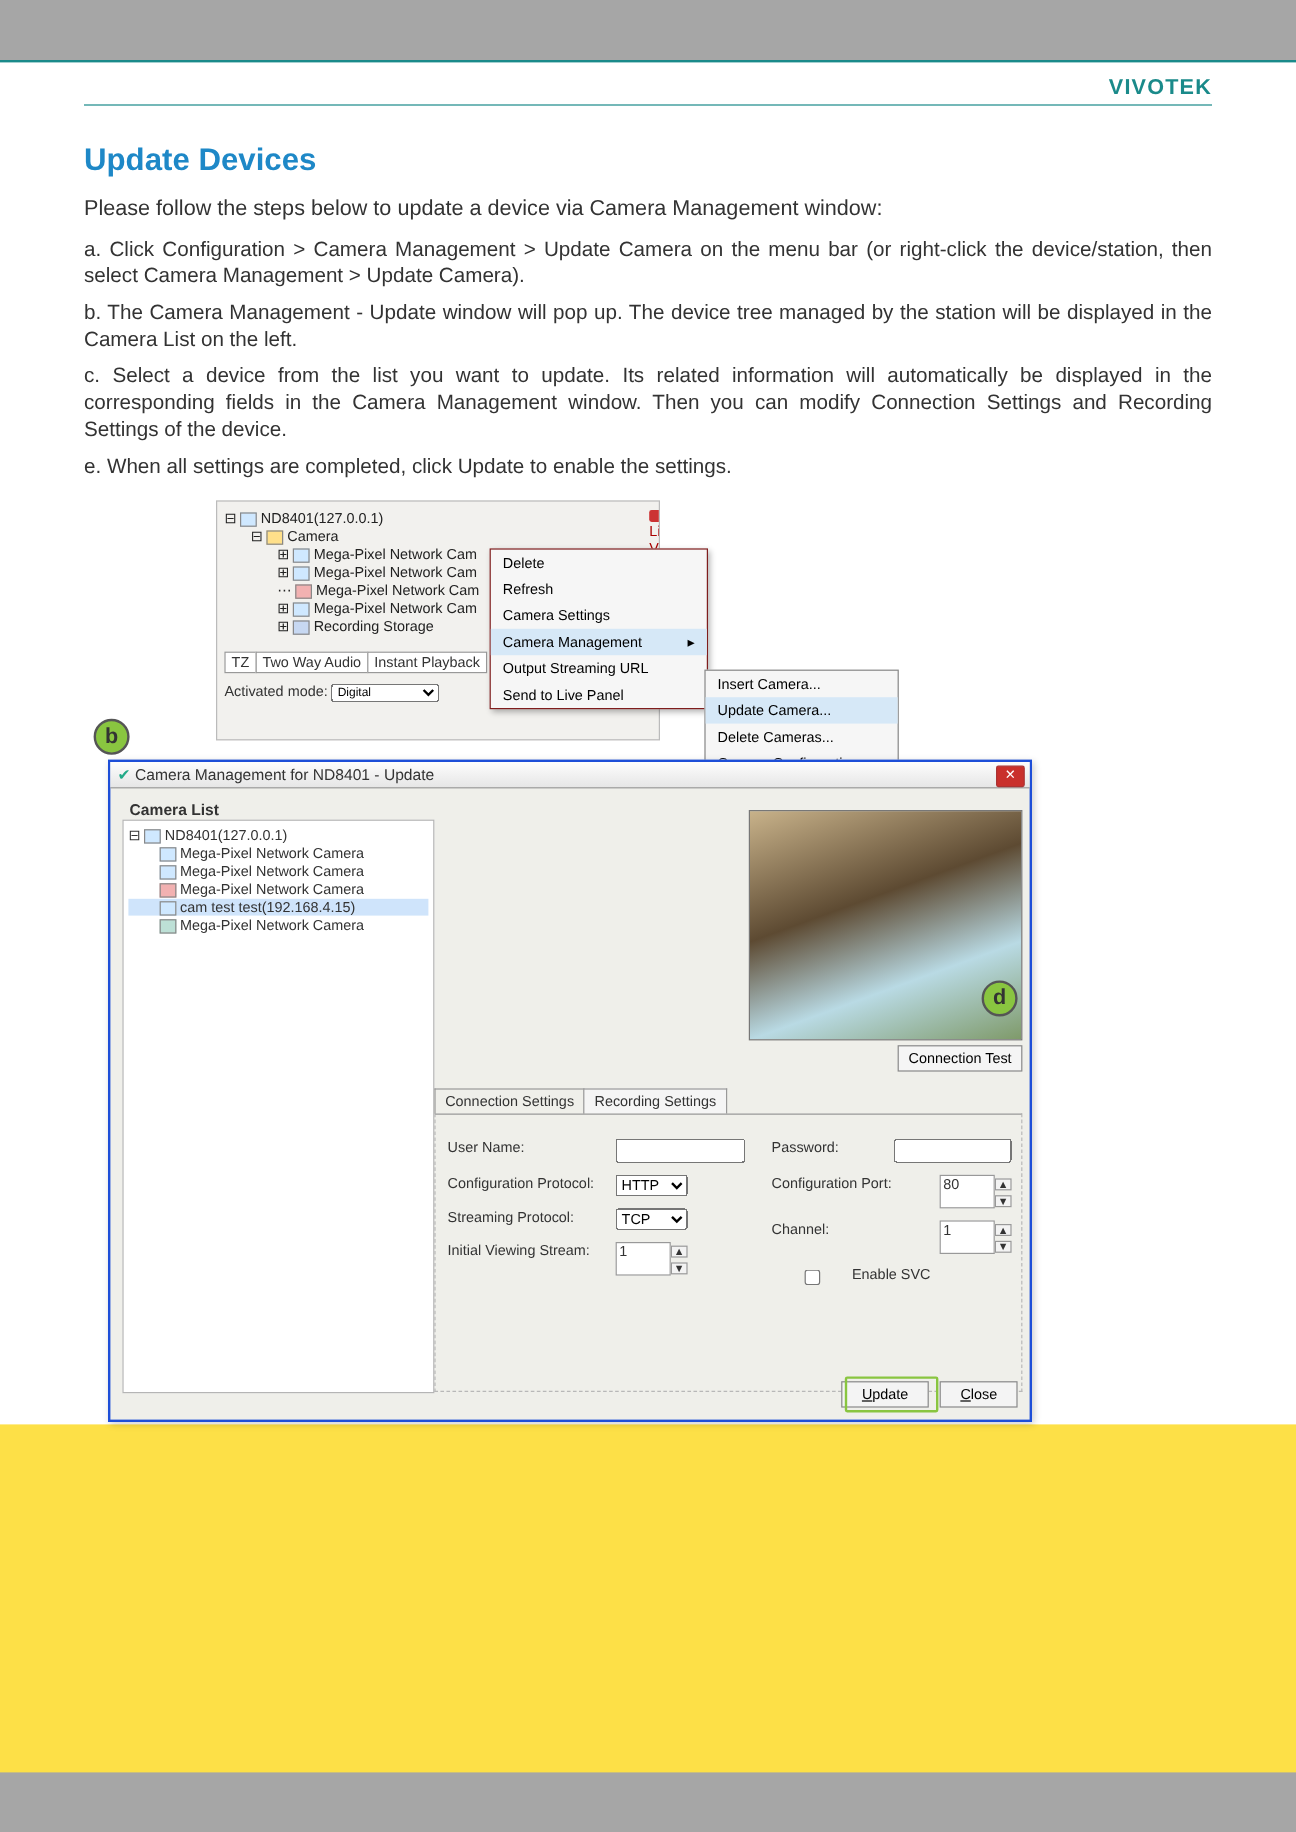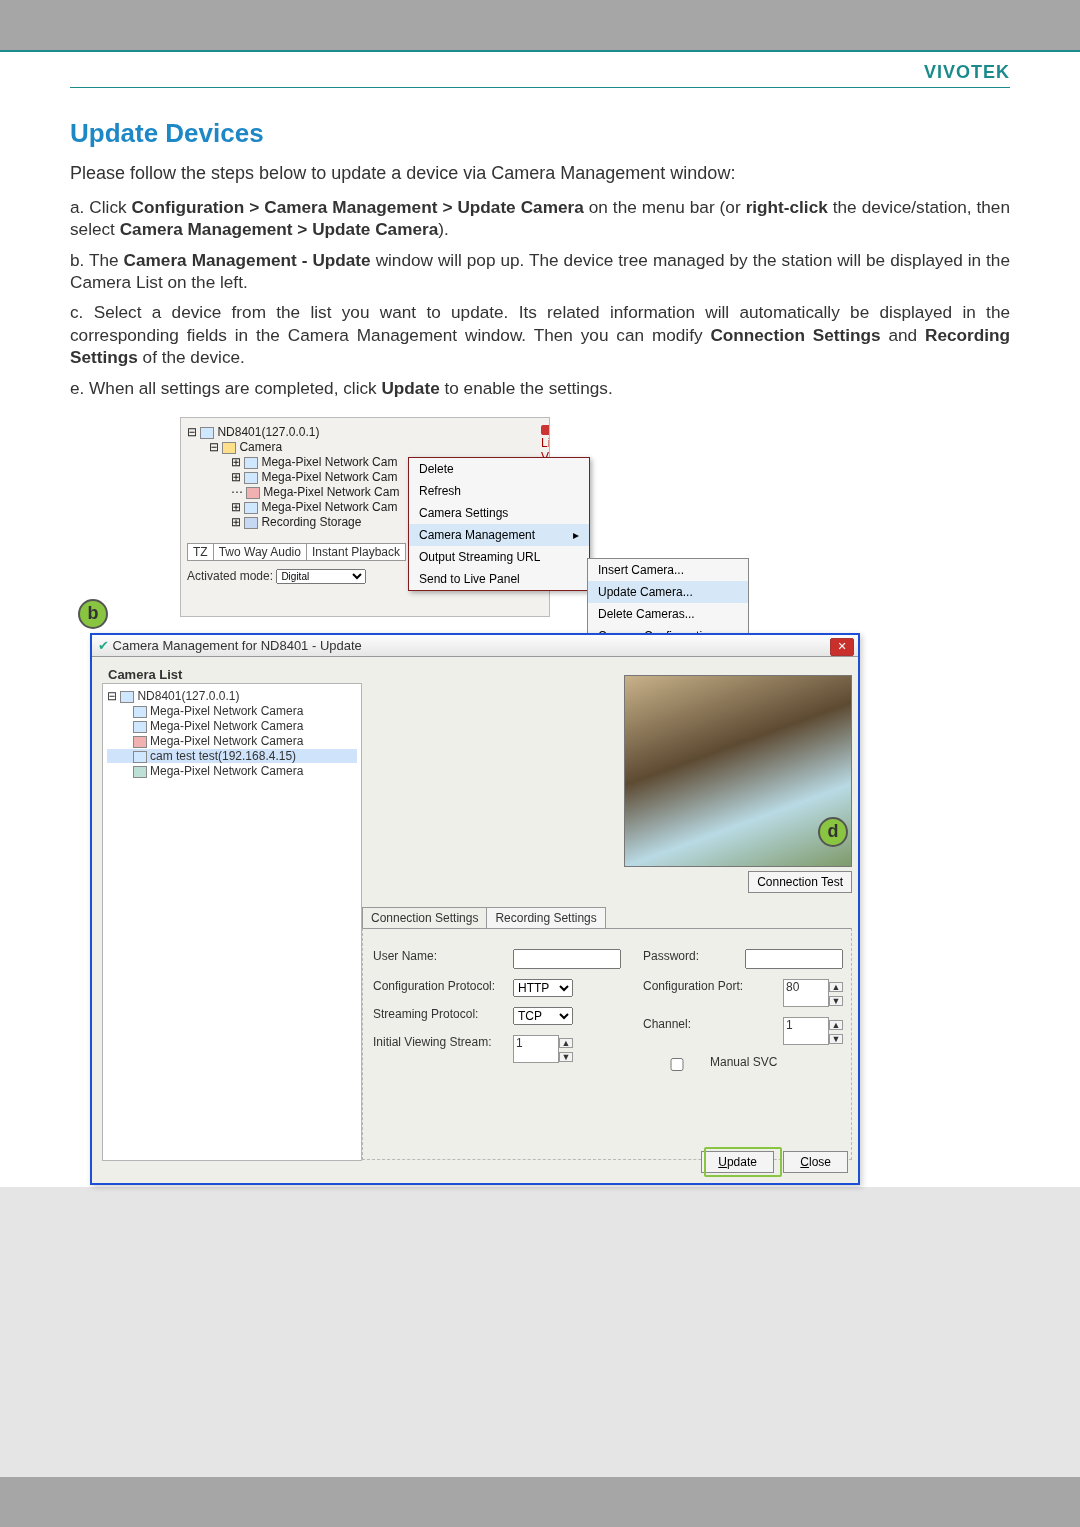--- a/index.html
+++ b/index.html
@@ -1,24 +1,24 @@
 <!DOCTYPE html>
 <html><head>
 <meta charset="utf-8">
 <style>
 body{margin:0;background:#A6A6A6;font-family:Arial,Helvetica,sans-serif;font-size:14px;color:#333}
-.page{width:1080px;height:1527px;margin:0 auto;background:#e5e5e5;position:relative;box-sizing:border-box}
+.page{width:1080px;height:1527px;margin:0 auto;background:#fde047;position:relative;box-sizing:border-box}
 .topgap{height:50px;background:#A6A6A6}
 .paper{background:#fff;border-top:2px solid #1a8a8a;padding:0 70px}
 .brand{text-align:right;font-weight:bold;color:#1a8a8a;font-size:18px;letter-spacing:1px;margin-top:10px}
 .huline{border:none;border-top:1px solid #1a8a8a;margin-top:4px}
 .h1{color:#1e88c7;font-size:26px;font-weight:bold;margin:30px 0 14px}
 .intro{font-size:18px;margin-bottom:12px}
 .step{font-size:17.2px;line-height:1.3;margin:0 0 8px;text-align:justify}
-.bold{font-weight:bold}
+.bold{font-weight:normal}
 .shot{position:relative;margin:18px auto 0;width:900px;height:770px}
 .panelA{position:absolute;left:90px;top:0;width:370px;height:200px;background:#F2F1EE;border:1px solid #bbb;font-size:12px;padding:6px;box-sizing:border-box;overflow:hidden}
 .treeLine{white-space:nowrap;margin:1px 0;color:#222}
 .ic{display:inline-block;width:12px;height:10px;border:1px solid #888;background:#cfe8ff;margin-right:3px;vertical-align:middle}
 .tabsA{margin-top:16px;font-size:12px}
 .tabsA span{border:1px solid #999;padding:1px 5px;background:#fff;margin-right:-1px}
 .actmode{margin-top:10px;font-size:12px}
 .actmode select{font-size:10px;width:90px}
 .ctxMenu{position:absolute;left:318px;top:40px;width:180px;background:#F6F6F6;border:1px solid #7f1d1d;font-size:12px;box-shadow:2px 2px 5px rgba(0,0,0,.3)}
 .ctxMenu .mi{padding:4px 10px;color:#000}
@@ -176,21 +176,21 @@
                   <span class="spn">80</span>
                   <span><span class="arrow">▲</span><br><span class="arrow">▼</span></span>
                 </div>
        <div class="fr">
                   <span class="lab">Channel:</span>
                   <span class="spn">1</span>
                   <span><span class="arrow">▲</span><br><span class="arrow">▼</span></span>
                 </div>
        <div class="fr">
                   <input type="checkbox" style="">
-                  <span>Manual SVC</span>
+                  <span>Enable SVC</span>
                 </div>
       </div>
      </div>
     </div>
 
     <div class="btns">
      <button><u>U</u>pdate</button>
      <button><u>C</u>lose</button>
     </div>
     <div class="ubord"></div>

